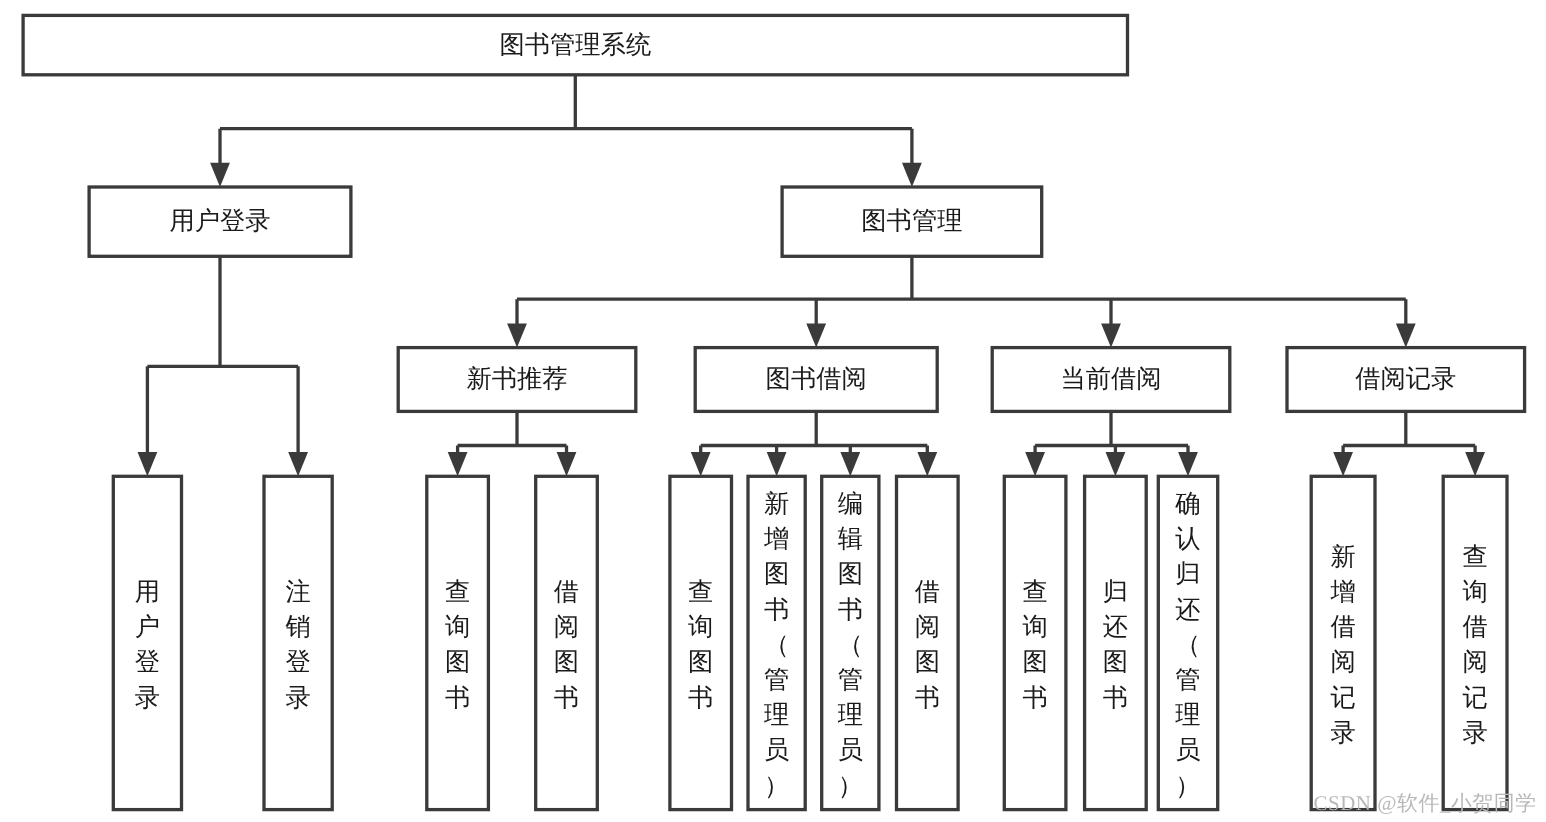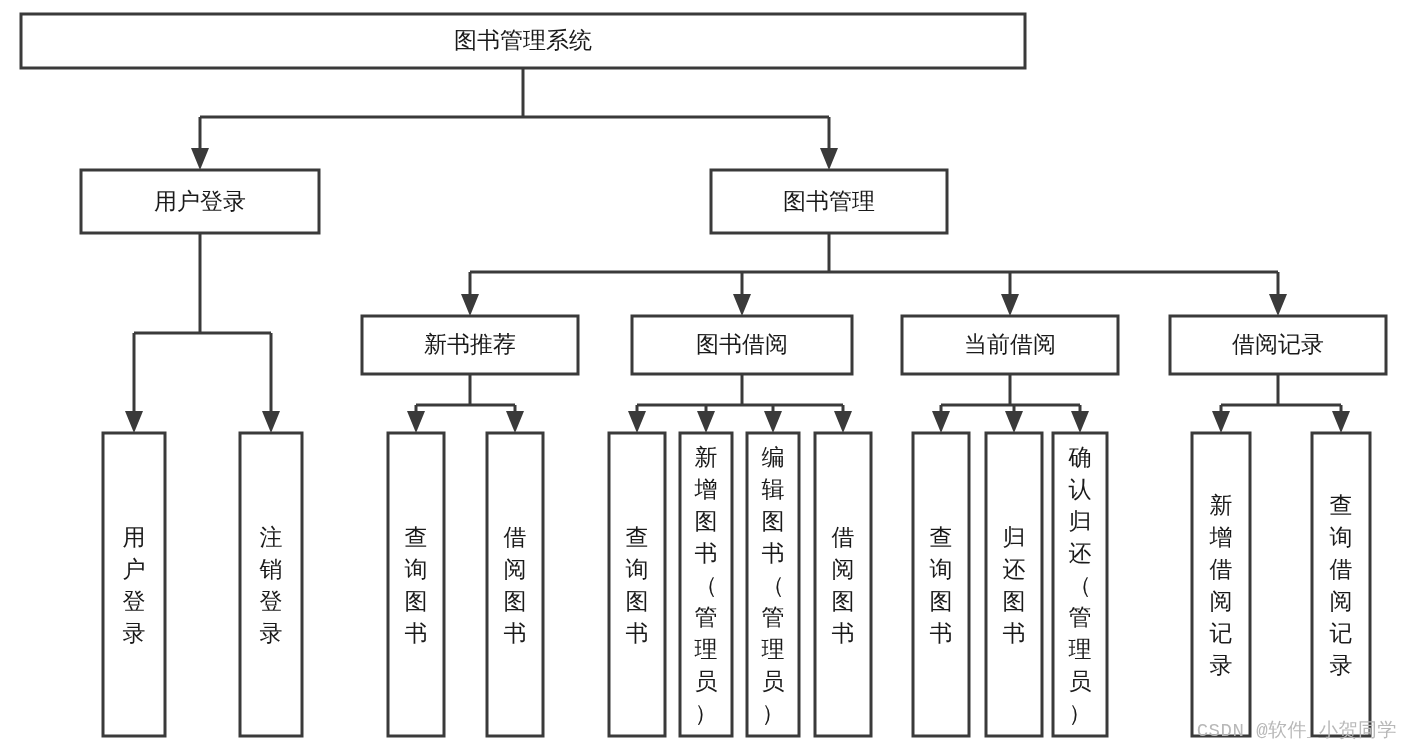--- a/index.html
+++ b/index.html
@@ -53,21 +53,21 @@
   .node-label-v {
     font-family: "Liberation Sans", "DejaVu Sans", sans-serif;
     font-size: 23px;
     fill: #1a1a1a;
     text-anchor: middle;
   }
   .watermark-text {
     position: absolute;
     right: 8px;
     bottom: 4px;
-    font-family: Liberation Mono, monospace;
+    font-family: Liberation Serif, serif;
     font-size: 19px;
     color: #b8b8b8;
     white-space: nowrap;
     letter-spacing: 0.5px;
     pointer-events: none;
   }
 </style>
 </head>
 <body>
 

